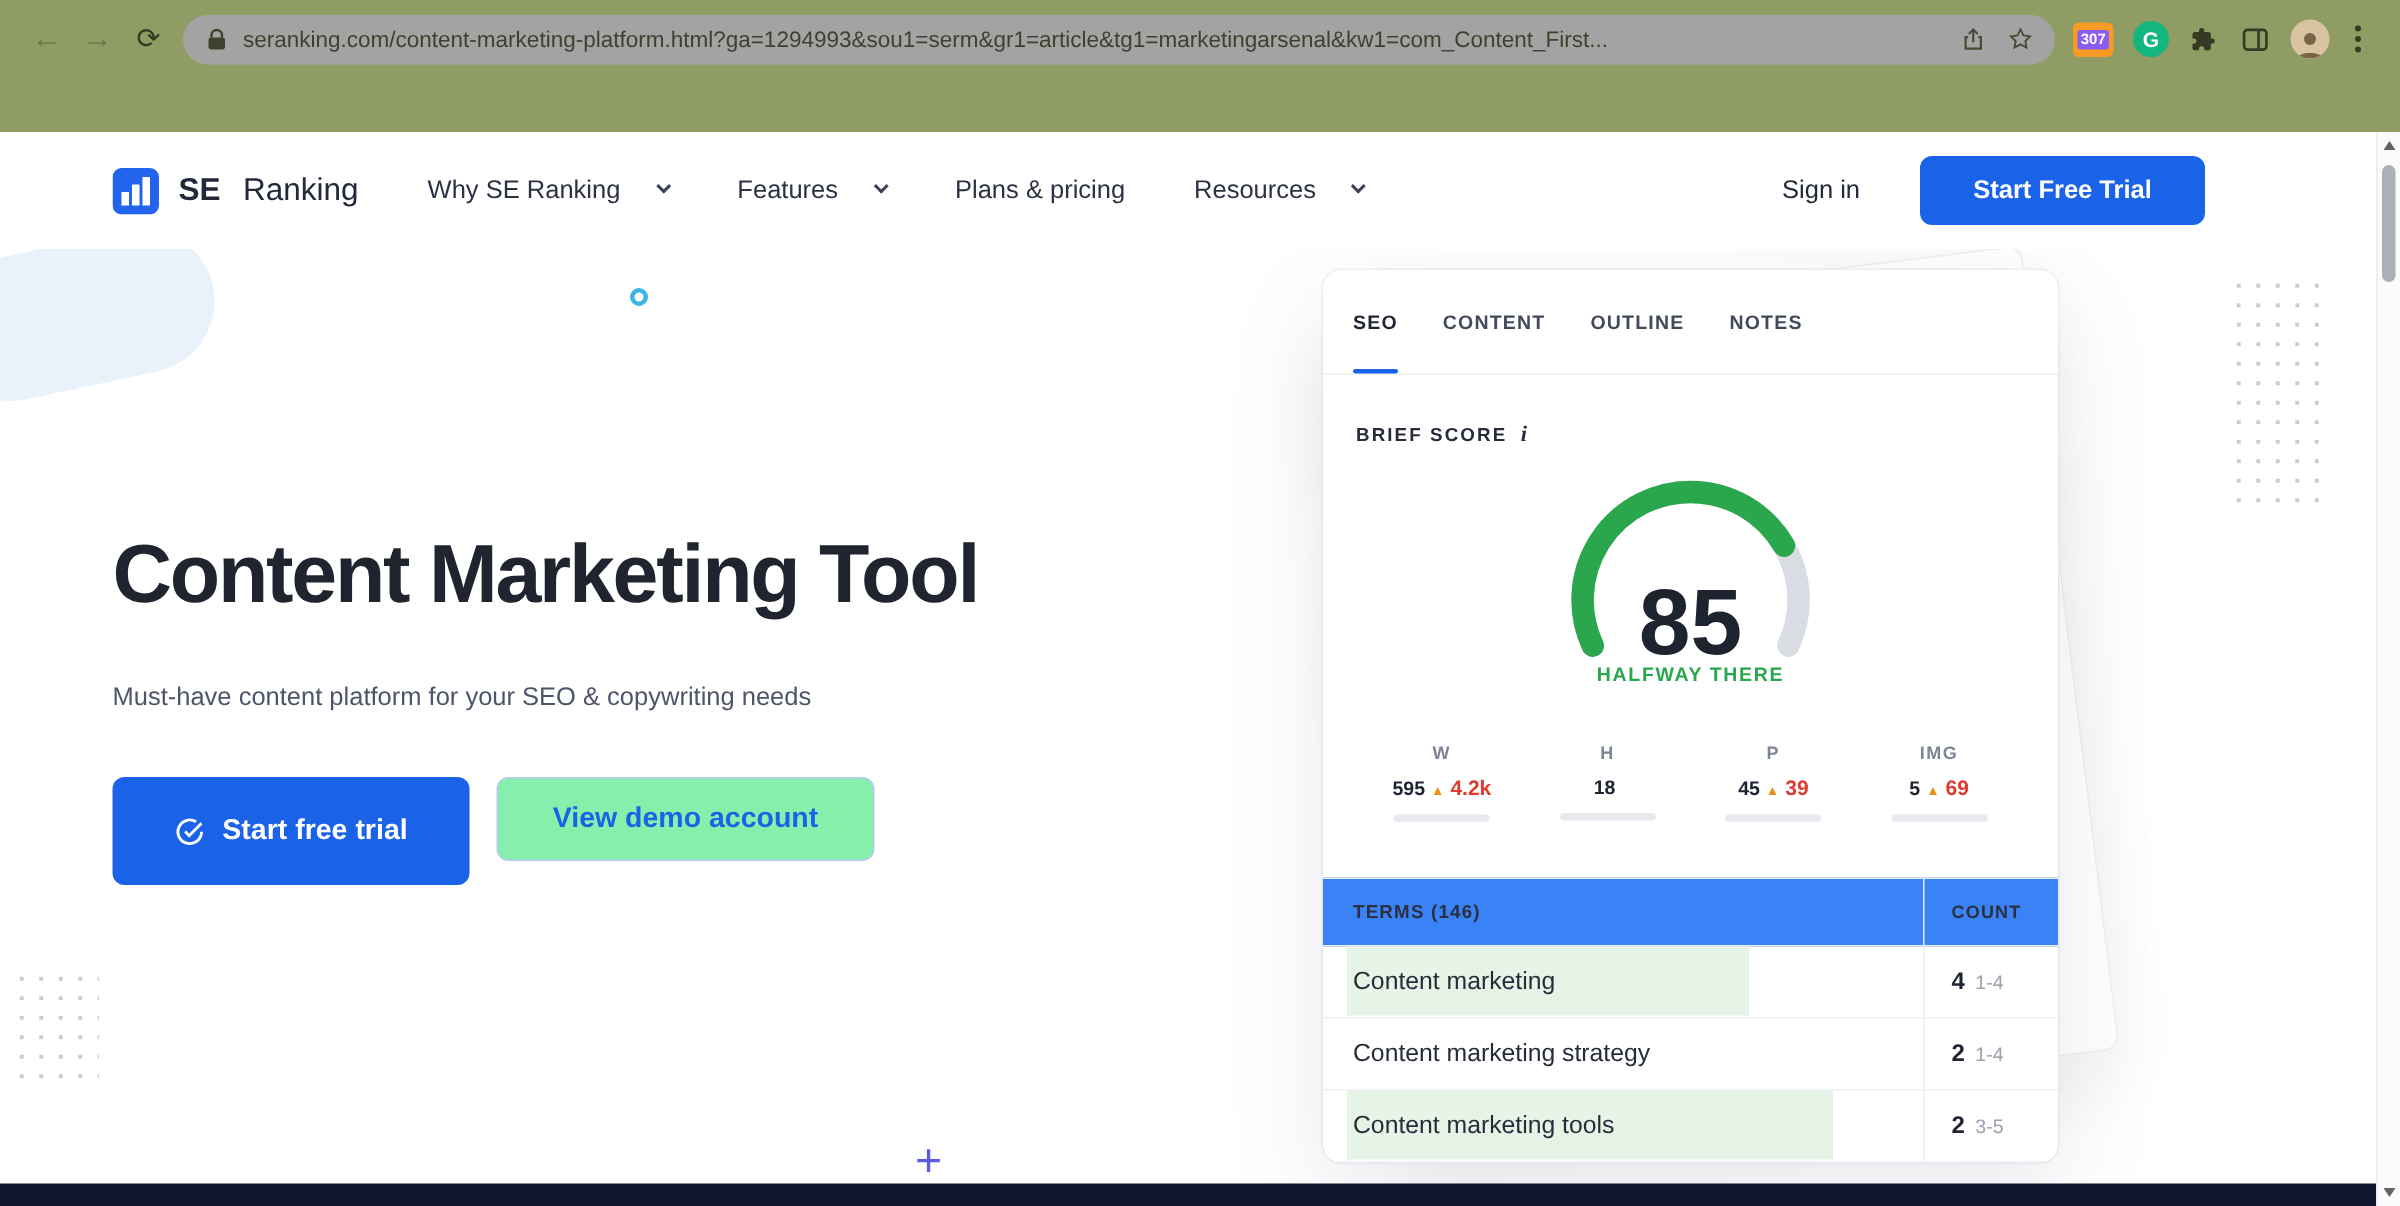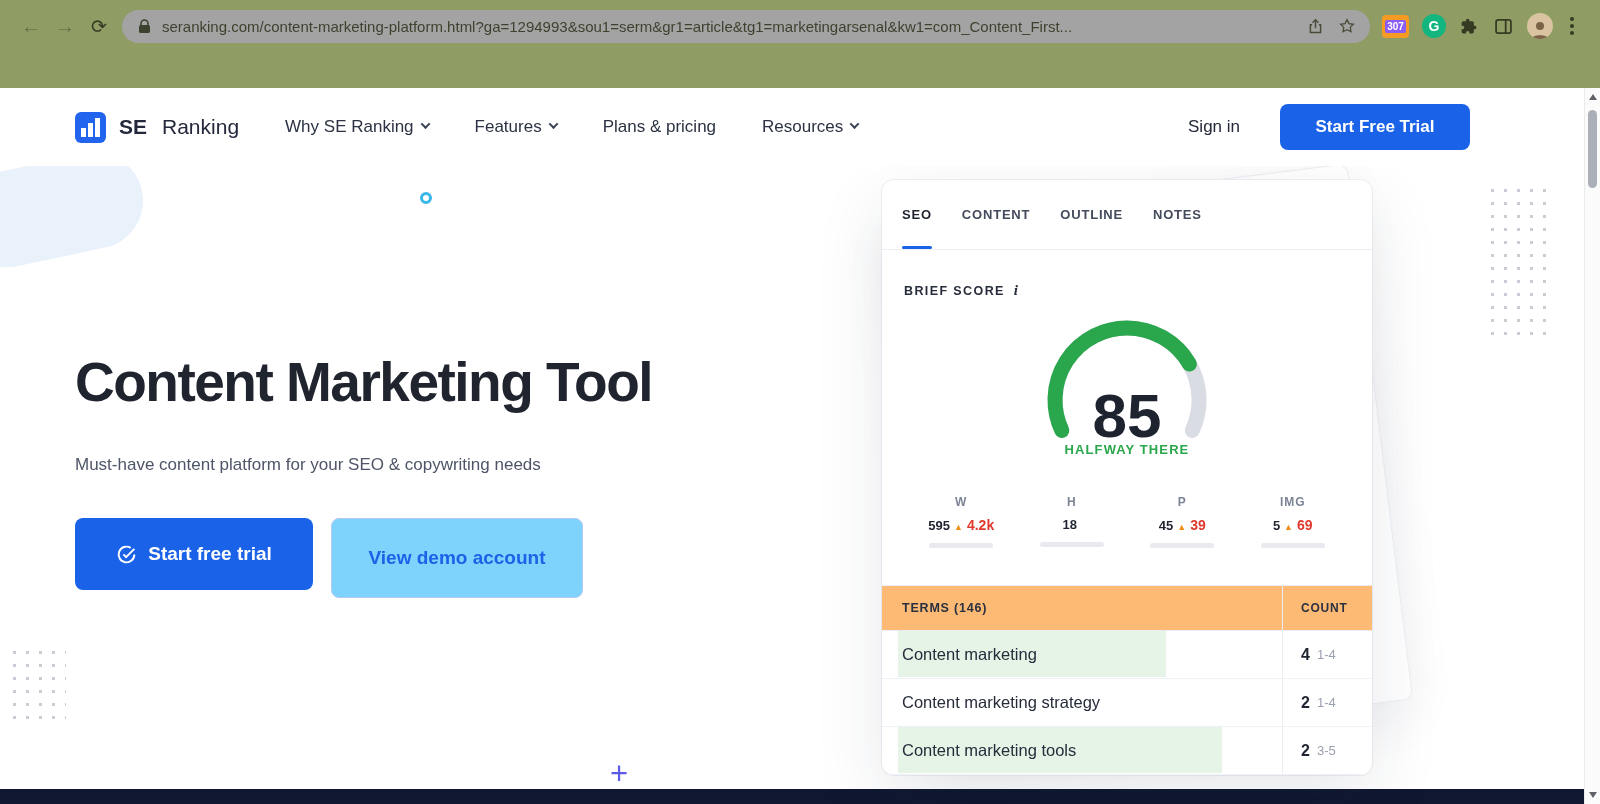--- a/index.html
+++ b/index.html
@@ -41,36 +41,36 @@
 
   
   .site { position:absolute; top:88px; left:0; width:1584px; height:716px; background:#fff; overflow:hidden; }
 
   .site-header { position:absolute; top:0; left:0; width:1584px; height:78px; background:#fff;
                  display:flex; align-items:center; padding:0 114px 0 75px; z-index:10; }
   .logo { display:flex; align-items:center; gap:13px; }
   .logo-se { font-size:21px; font-weight:800; color:#23283a; }
   .logo-ranking { font-size:21px; font-weight:500; color:#23283a; margin-left:2px; }
   .main-nav { display:flex; align-items:center; gap:46px; margin-left:46px; }
-  .nav-item { display:flex; align-items:center; gap:8px; font-size:17px; font-weight:500; color:#2c3243; cursor:pointer; }
+  .nav-item { display:flex; align-items:center; gap:25px; font-size:17px; font-weight:500; color:#2c3243; cursor:pointer; }
   .chev { width:7px; height:7px; border-right:2px solid #3a4152; border-bottom:2px solid #3a4152;
           transform:rotate(45deg) translate(-1px,-1px); margin-top:-4px; }
   .signin { margin-left:auto; font-size:17px; font-weight:500; color:#23283a; cursor:pointer; }
   .header-cta { margin-left:40px; width:190px; height:46px; border-radius:8px; background:#1a63e8;
                 color:#fff; font-size:17px; font-weight:600; display:flex; align-items:center;
                 justify-content:center; cursor:pointer; border:none; }
 
   .hero-title { position:absolute; left:75px; top:262px; font-size:55px; font-weight:700;
                 color:#20242e; letter-spacing:-1.5px; }
   .hero-sub { position:absolute; left:75px; top:367px; font-size:17px; color:#4e5568; }
   .hero-ctas { position:absolute; left:75px; top:430px; display:flex; gap:18px; }
   .btn-primary { width:238px; height:72px; border-radius:8px; background:#1a63e8; color:#fff;
                  font-size:19px; font-weight:600; display:flex; align-items:center; justify-content:center;
                  gap:11px; border:none; cursor:pointer; }
-  .btn-outline { width:252px; height:80px; border-radius:8px; background:#7dd3fc; border:1.5px solid #b3c9f4;
+  .btn-outline { width:252px; height:56px; border-radius:8px; background:#86efac; border:1.5px solid #b3c9f4;
                  color:#1a63e8; font-size:19px; font-weight:600; display:flex; align-items:center;
                  justify-content:center; cursor:pointer; }
 
   
   .blob { position:absolute; left:-42px; top:74px; width:186px; height:96px; background:#e9f1fb;
           border-radius:50px; transform:rotate(-12deg); }
   .ring { position:absolute; left:420px; top:104px; width:12px; height:12px; border:3px solid #3ab7e8; border-radius:50%; }
   .plus { position:absolute; left:610px; top:668px; font-size:31px; color:#5d5be6; font-weight:400; }
   .dots { background-image:radial-gradient(#c8ccd5 1.5px, transparent 1.6px); background-size:13px 13px; position:absolute; }
   .dots-tr { right:36px; top:96px; width:62px; height:152px; }
@@ -104,21 +104,21 @@
   .metrics { position:absolute; top:315px; left:24px; right:24px; display:grid; grid-template-columns:repeat(4,1fr); }
   .metric { display:flex; flex-direction:column; align-items:center; }
   .m-label { font-size:12px; font-weight:700; color:#7c8496; letter-spacing:1px; }
   .m-val-row { margin-top:8px; display:flex; align-items:baseline; gap:4px; }
   .m-value { font-size:13px; font-weight:700; color:#1f2430; }
   .caret { font-size:9px; color:#f08c1a; }
   .m-delta { font-size:14px; font-weight:600; color:#e03a2e; }
   .bar { margin-top:10px; width:64px; height:5px; border-radius:3px; background:#e8eaef; overflow:hidden; }
   .bar-fill { height:100%; border-radius:3px; }
 
-  .terms-head { position:absolute; top:405px; left:0; right:0; height:46px; background:#fdba74;
+  .terms-head { position:absolute; top:405px; left:0; right:0; height:46px; background:#3b82f6;
                 border-top:1px solid #ecedf1; border-bottom:1px solid #ecedf1; display:flex; align-items:stretch; }
   .th-label { flex:1; display:flex; align-items:center; padding-left:20px; font-size:12.5px;
               font-weight:700; letter-spacing:.8px; color:#2a3040; }
   .th-count { width:90px; border-left:1px solid #ecedf1; display:flex; align-items:center;
               padding-left:18px; font-size:12px; font-weight:700; letter-spacing:.8px; color:#2a3040; }
   .term-rows { position:absolute; top:451px; left:0; right:0; }
   .term-row { position:relative; height:48px; display:flex; align-items:stretch; border-bottom:1px solid #f0f1f5; }
   .hl { position:absolute; left:16px; top:0; bottom:1px; background:#e6f3e7; z-index:0; }
   .term-text { position:relative; z-index:1; flex:1; display:flex; align-items:center;
                padding-left:20px; font-size:16.5px; color:#272c3a; }

